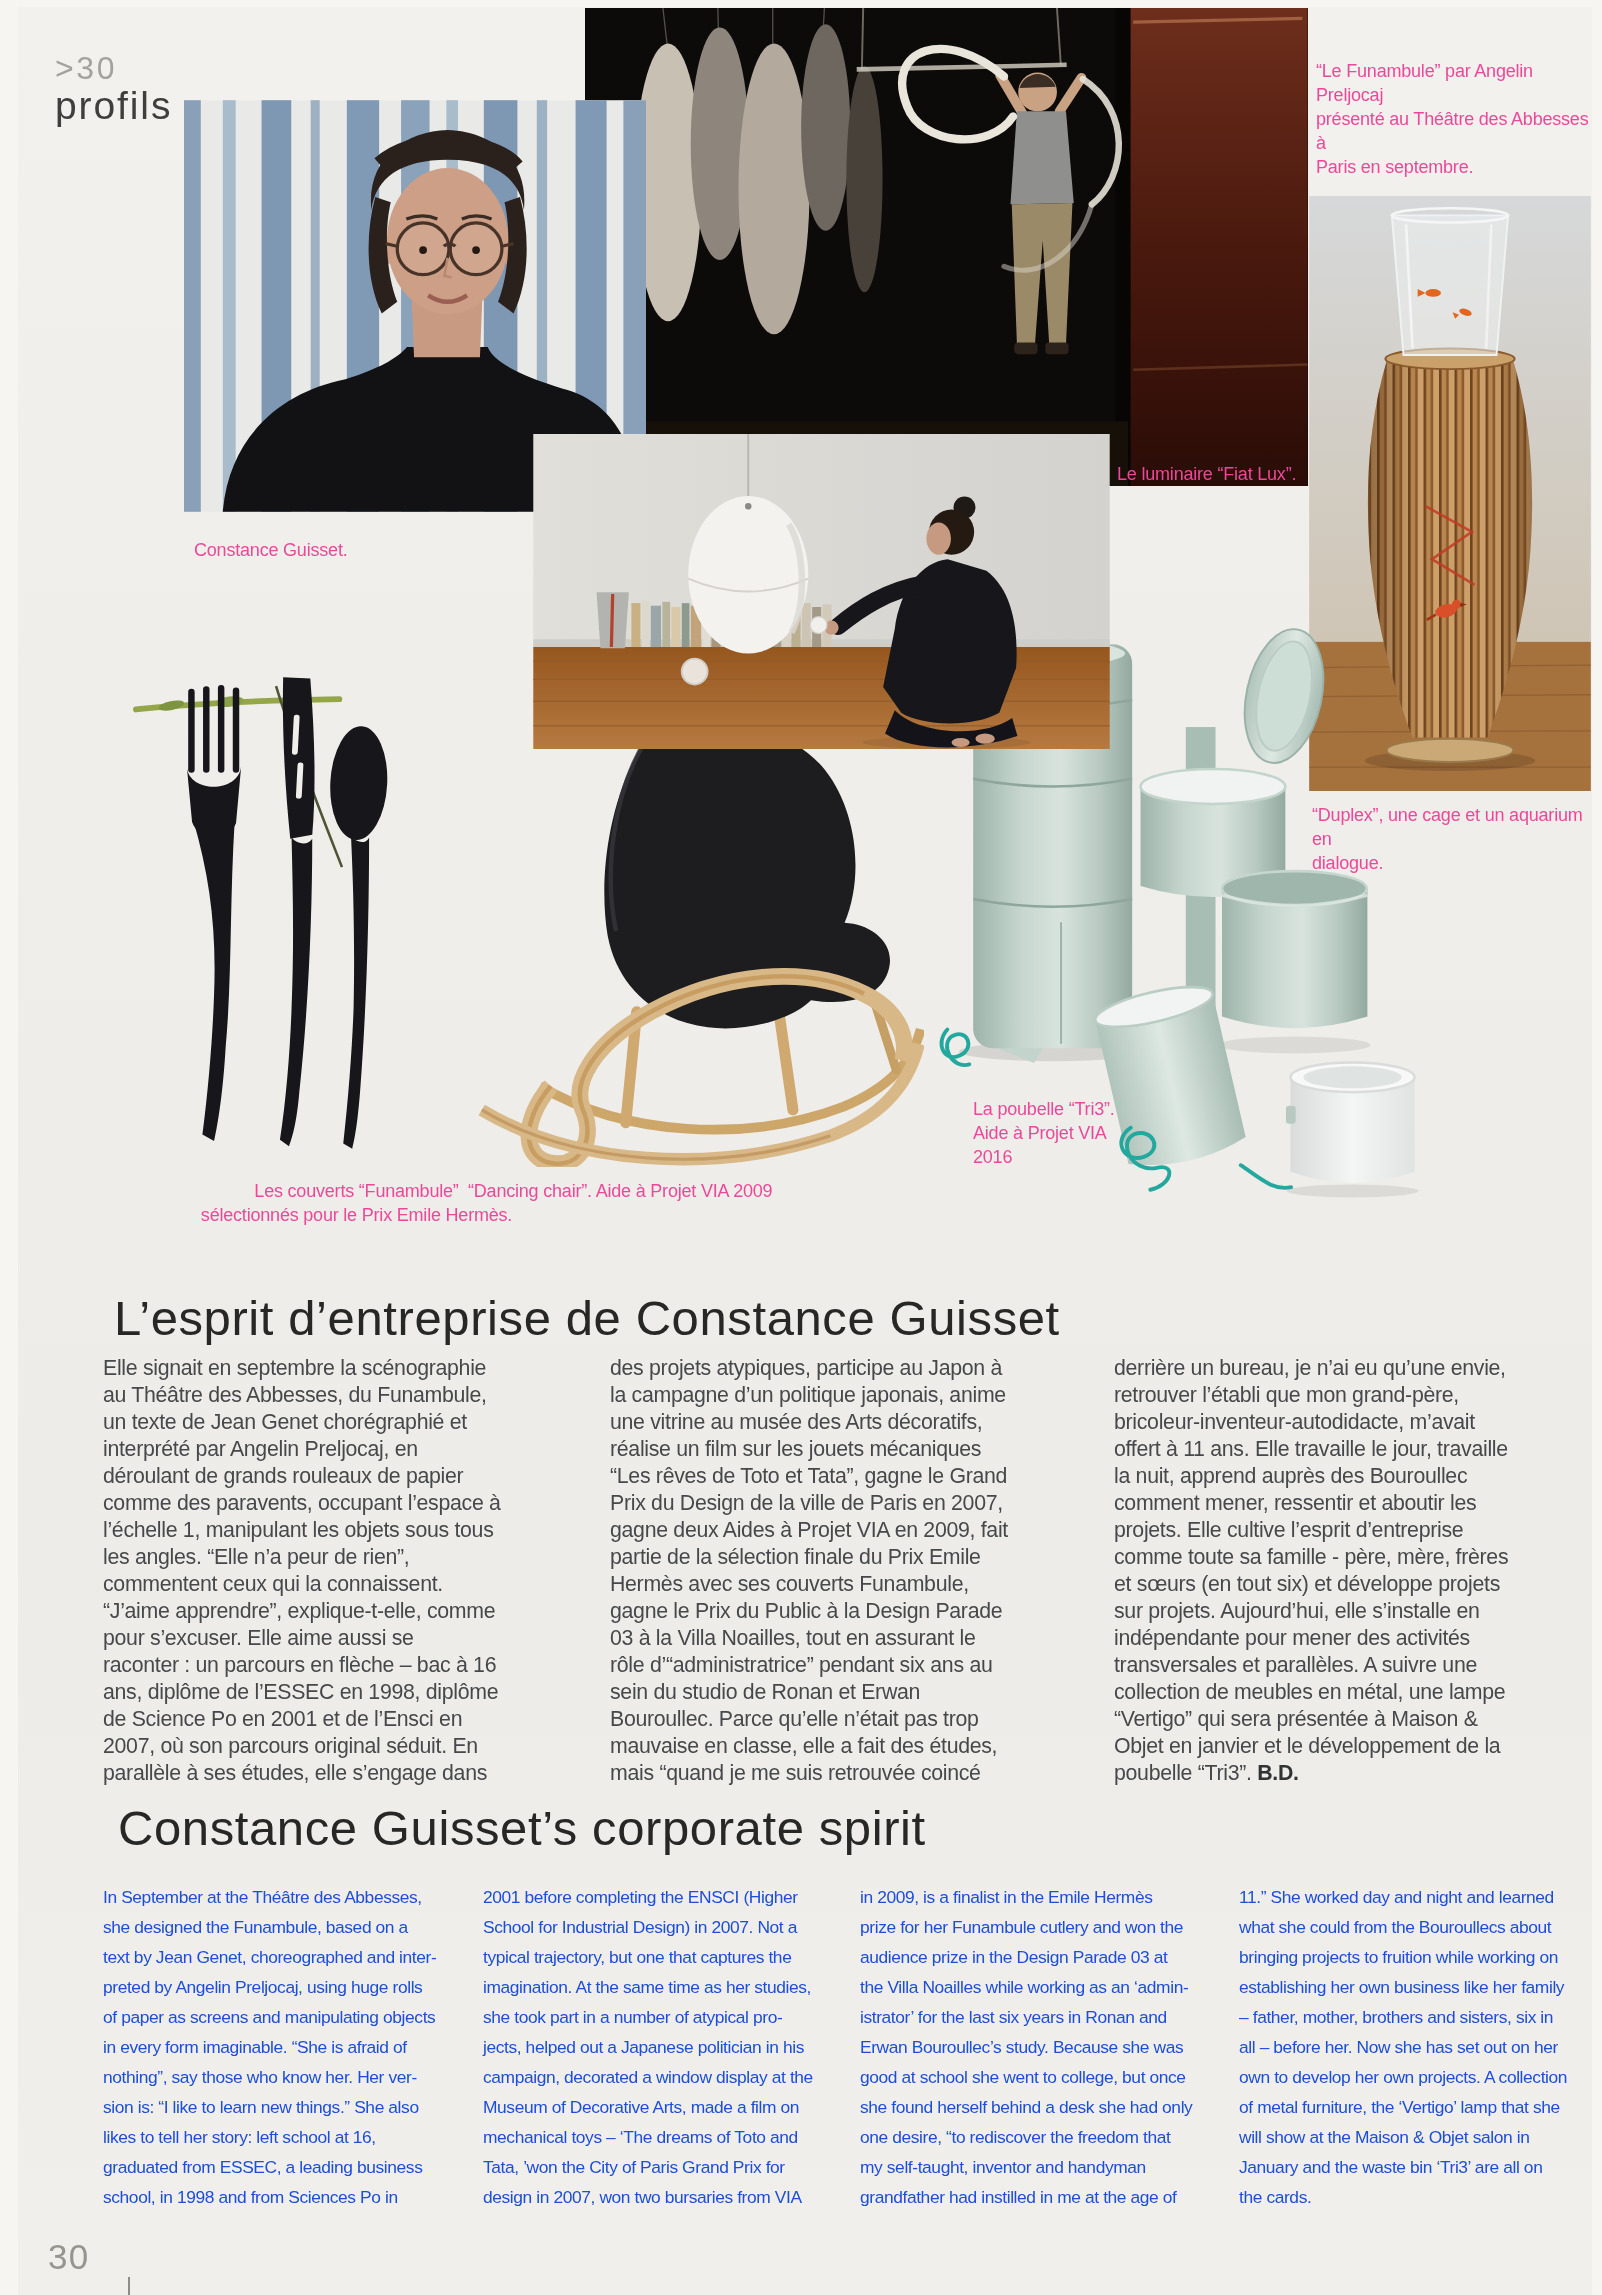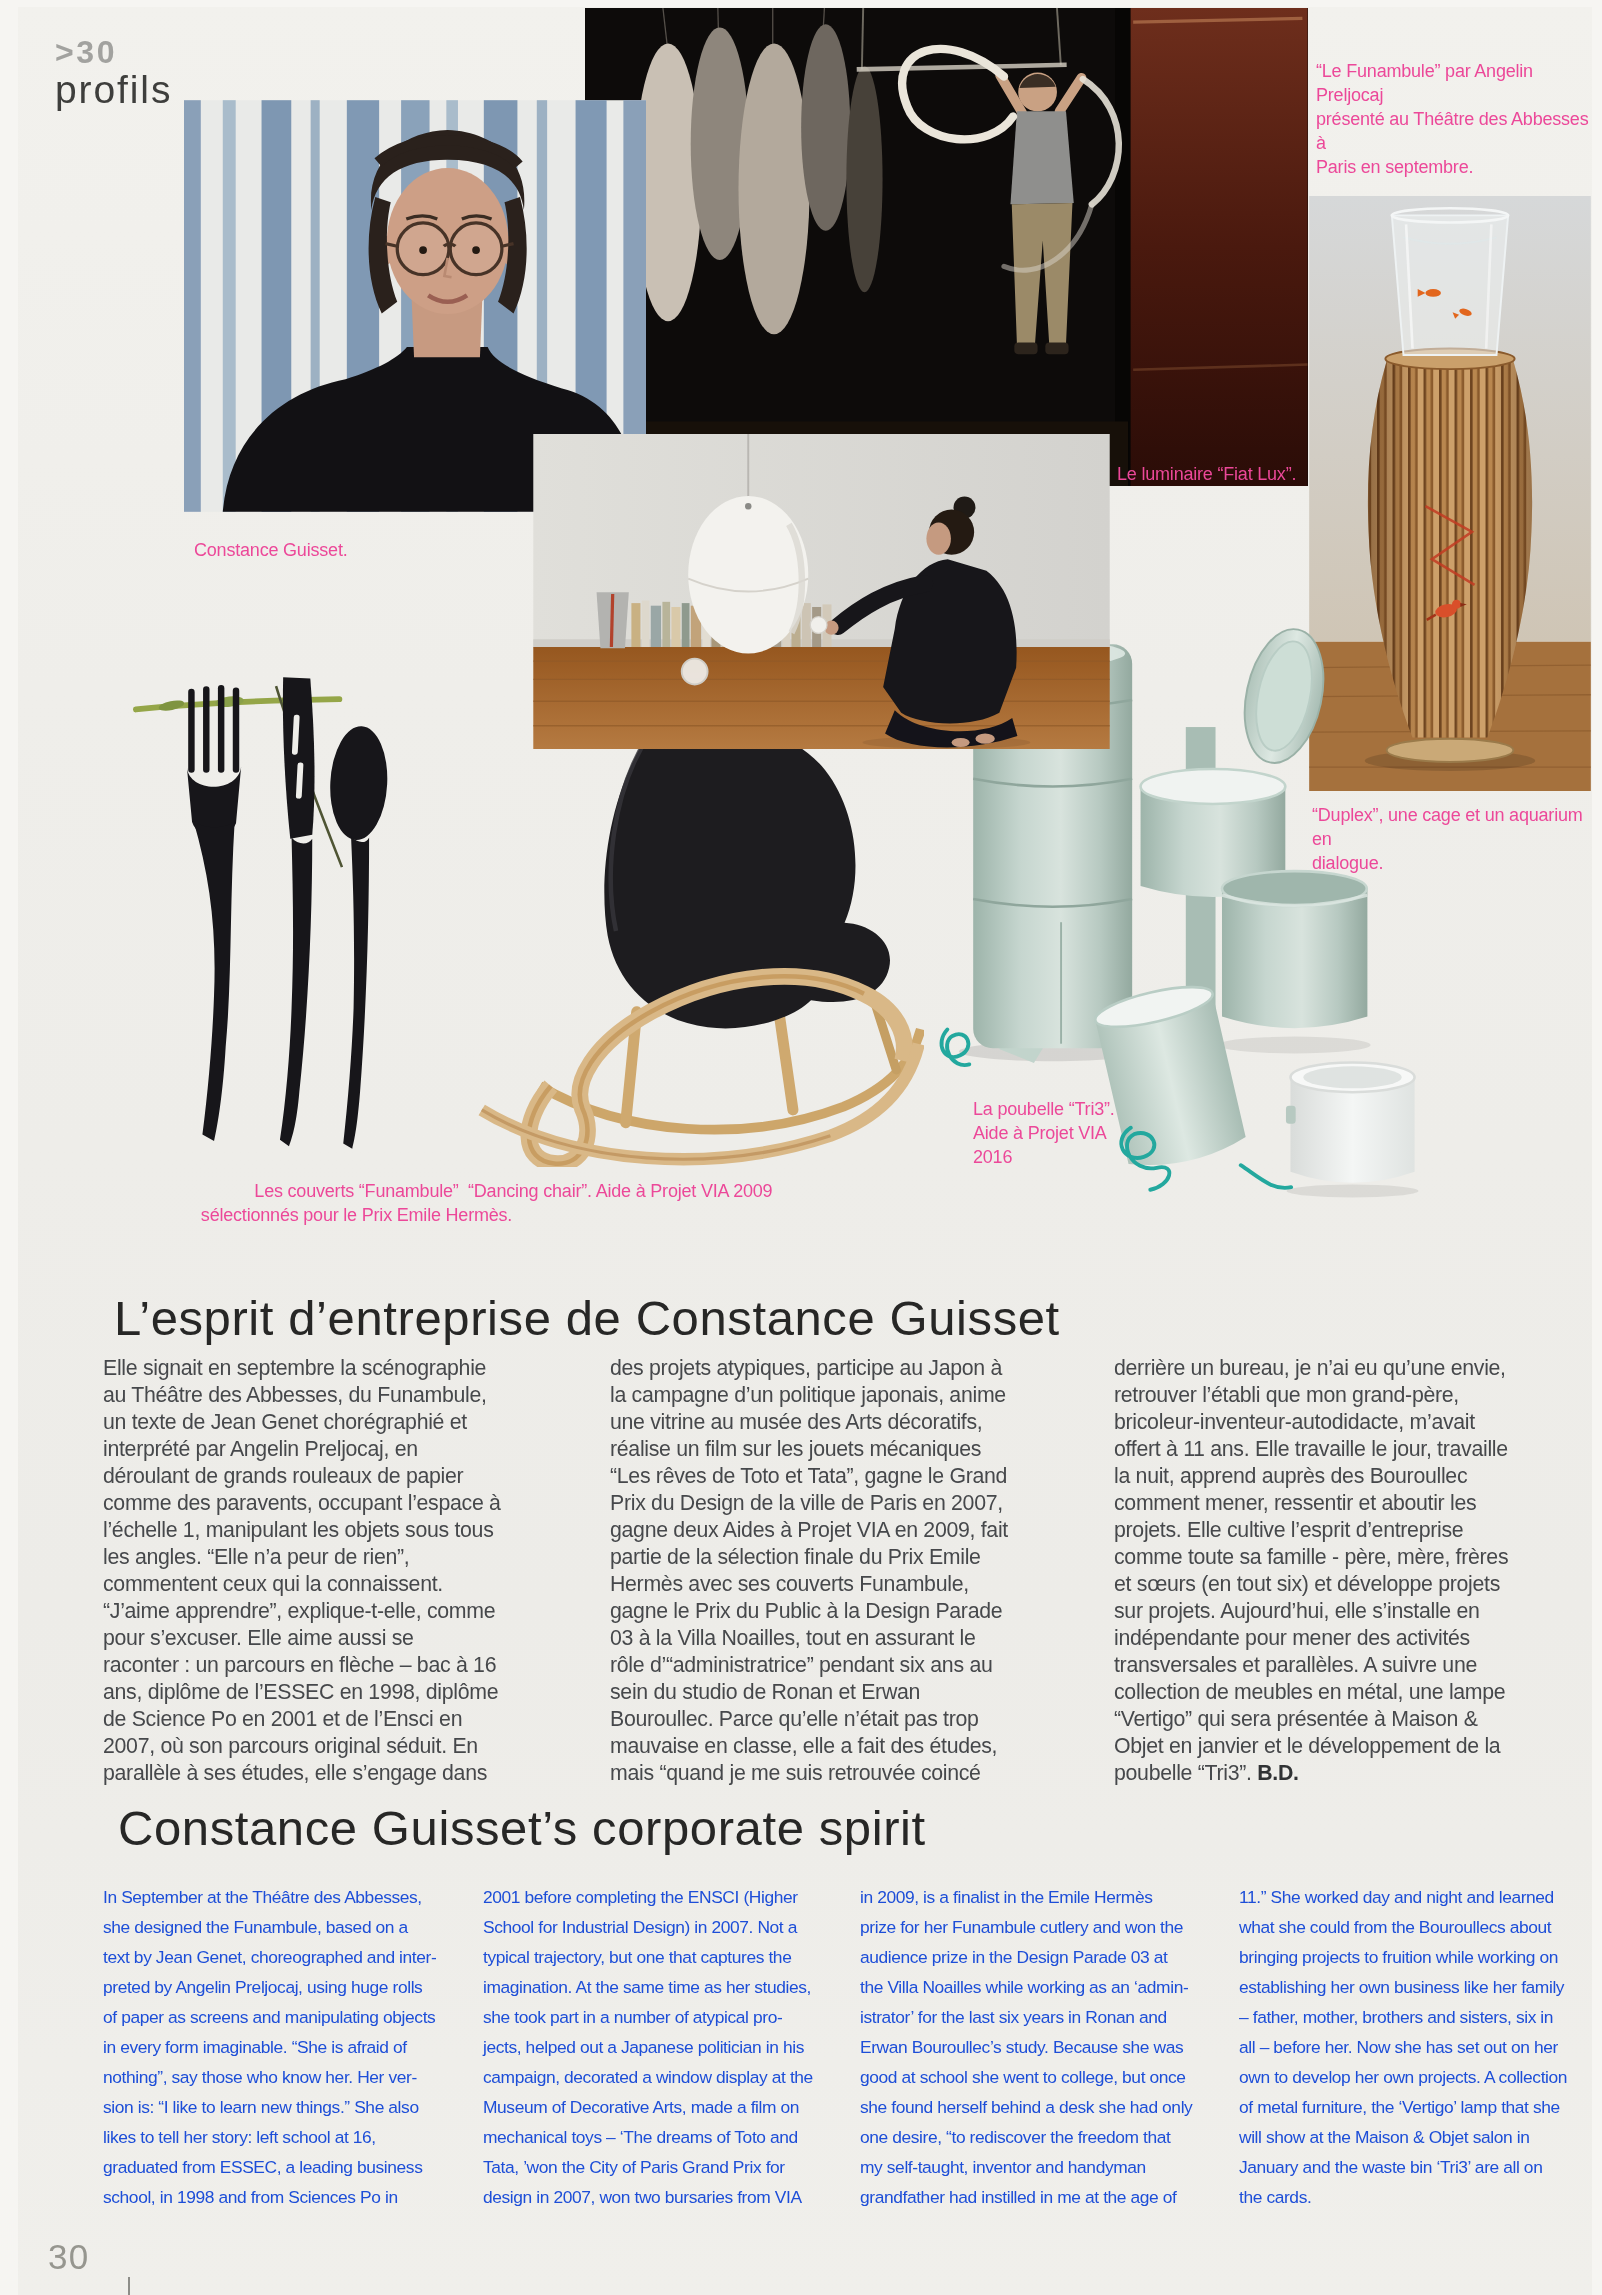--- a/index.html
+++ b/index.html
@@ -4,21 +4,21 @@
 <style>
   html,body{margin:0;padding:0;}
   body{
     width:1603px;height:2295px;position:relative;overflow:hidden;
     background:linear-gradient(180deg,#f2f1ed 0%,#efeeea 30%,#edece8 70%,#f0efeb 100%);
     font-family:"Liberation Sans",sans-serif;
   }
   .abs{position:absolute;}
   .edge{position:absolute;background:#f6f5f2;z-index:40;}
   
-  .kicker-num{font-size:32px;letter-spacing:2.6px;color:#a2a29f;font-weight:700;line-height:36px;}
+  .kicker-num{font-size:32px;letter-spacing:2.6px;color:#a2a29f;font-weight:400;line-height:36px;margin-top:16px;}
   .kicker-name{font-size:39px;letter-spacing:1.9px;color:#3e3e3c;font-weight:400;line-height:40px;}
   
   .caption{font-size:18px;line-height:24px;color:#ec4899;letter-spacing:-0.2px;white-space:pre-line;z-index:30;}
   
   .headline{font-size:49px;font-weight:300;color:#272726;letter-spacing:0.6px;white-space:nowrap;z-index:30;}
   
   .fr-col{width:472px;font-size:21.3px;line-height:27px;color:#46484b;letter-spacing:-0.3px;white-space:pre-line;z-index:30;}
   .en-col{width:378px;font-size:17.4px;line-height:30px;color:#1d4ed8;letter-spacing:-0.4px;white-space:pre-line;z-index:30;}
   .byline{font-weight:bold;color:#303234;}
   

